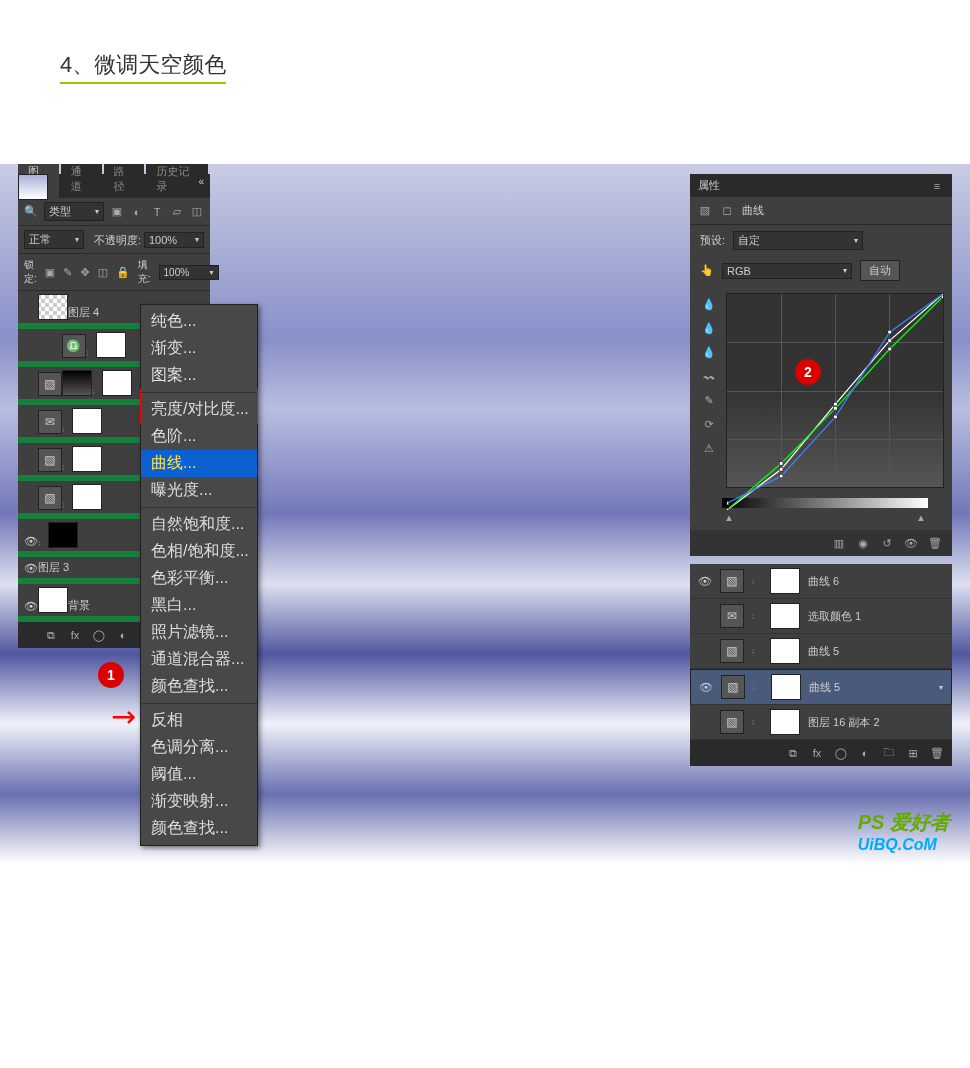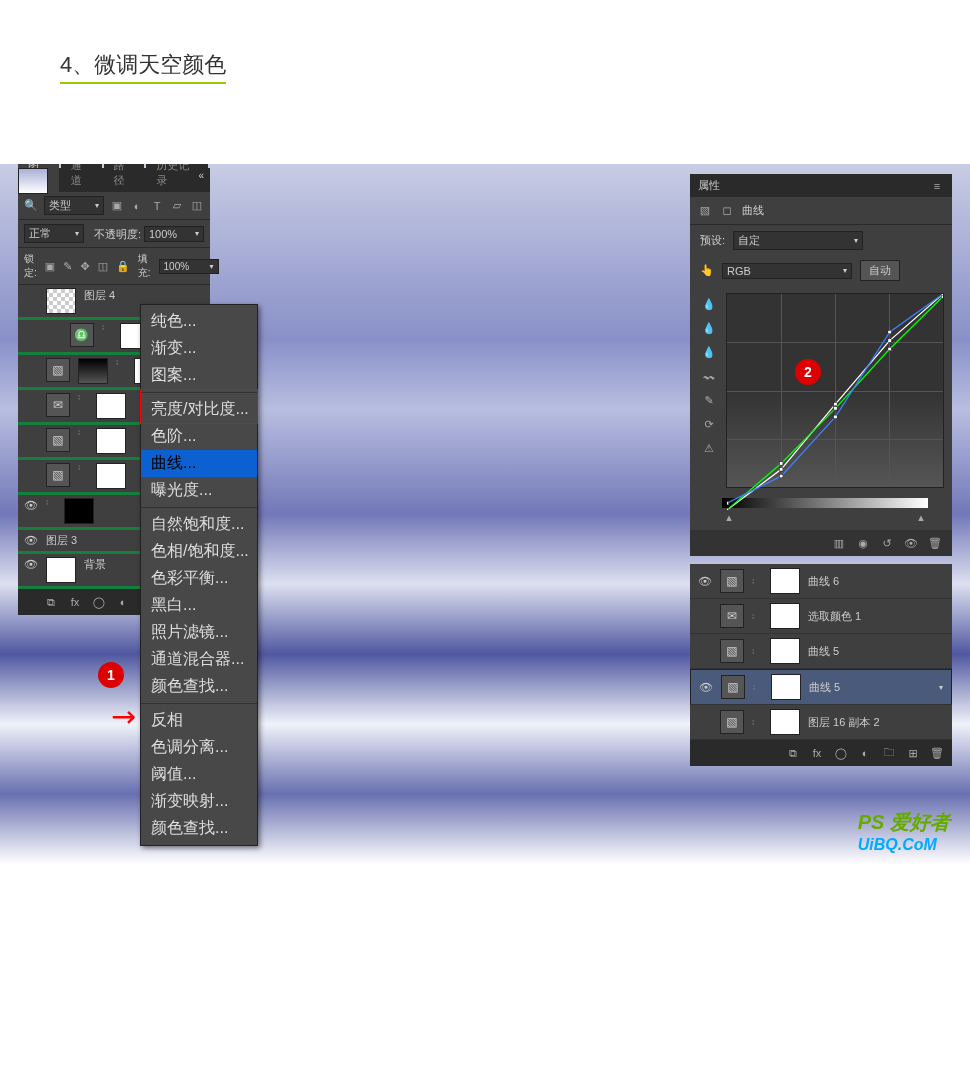--- a/index.html
+++ b/index.html
@@ -3,48 +3,48 @@
 <meta charset="utf-8">
 <style>
 *{margin:0;padding:0;box-sizing:border-box;font-family:"Microsoft YaHei",Arial,sans-serif}
 body{background:#fff;width:970px}
 .article{padding:50px 60px 30px}
 .step-title{font-size:22px;color:#333;border-bottom:2px solid #9c0;display:inline-block;padding-bottom:2px;margin-bottom:50px}
 .step-desc{font-size:20px;color:#555;line-height:2}
 .screenshot{position:relative;background:#6d7499;width:970px;height:700px;overflow:hidden}
 .sky{position:absolute;inset:0;background:linear-gradient(180deg,#c8cce4 0%,#8890c8 25%,#b8bee0 35%,#7278b8 50%,#dde0f0 60%,#5058a0 70%,#f0f2fa 80%,#6870b0 90%,#fff 100%)}
 .panel{background:#3f3f3f;color:#ccc;font-size:11px;position:absolute}
-.layers-panel{left:18px;top:4px;width:192px}
+.layers-panel{left:18px;top:10px;width:192px}
 .tabbar{background:#2a2a2a;height:24px;display:flex;align-items:end;position:relative}
 .tabbar .close{position:absolute;right:6px;top:2px;font-size:10px}
 .tab{padding:4px 10px;background:#3f3f3f;margin-right:2px;cursor:pointer}
 .tab.inactive{background:#2a2a2a;color:#888}
 .filter-row{display:flex;align-items:center;padding:4px 6px;gap:6px;border-bottom:1px solid #2a2a2a}
 .sel{background:#333;border:1px solid #222;padding:1px 4px;min-width:60px;display:inline-flex;justify-content:space-between;align-items:center}
 .sel::after{content:"\25BE";font-size:8px;margin-left:4px}
 .ico-row{display:flex;gap:6px}
 .ico{width:14px;height:14px;display:flex;align-items:center;justify-content:center;font-size:11px;color:#aaa}
 .blend-row{display:flex;align-items:center;justify-content:space-between;padding:4px 6px;border-bottom:1px solid #2a2a2a}
 .lock-row{display:flex;align-items:center;padding:4px 6px;gap:8px;border-bottom:1px solid #2a2a2a;font-size:10px}
-.layer{display:flex;align-items:flex-start;padding:3px 6px;gap:8px;border-bottom:3px solid #15803d}
+.layer{display:flex;align-items:flex-end;padding:3px 6px;gap:0;border-bottom:6px solid #15803d}
 .eye{width:14px;height:14px;display:flex;align-items:center;justify-content:center}
 .thumb{width:30px;height:26px;background:#888;border:1px solid #222}
 .thumb.white{background:#fff}
 .thumb.checker{background:repeating-conic-gradient(#ccc 0 25%,#fff 0 50%) 50%/8px 8px}
 .thumb.sky{background:linear-gradient(180deg,#aab0d8,#fff)}
 .thumb.dark{background:linear-gradient(180deg,#000,#555)}
 .mask{width:30px;height:26px;background:#fff;border:1px solid #222}
 .mask.black{background:#000}
 .adj-ico{width:24px;height:24px;background:#555;border:1px solid #222;display:flex;align-items:center;justify-content:center;font-size:12px}
 .link{width:10px;font-size:8px;color:#888}
 .layer-name{flex:1}
 .bottom-bar{display:flex;justify-content:flex-end;gap:10px;padding:6px 8px;background:#2a2a2a;font-size:12px;color:#aaa;position:relative}
 .context-menu{position:absolute;left:140px;top:140px;width:118px;background:#484848;border:1px solid #222;box-shadow:2px 2px 5px rgba(0,0,0,.5);padding:3px 0}
 .context-menu .item{padding:3px 10px;color:#ddd;white-space:nowrap}
-.context-menu .item.hl{background:#0b61d1;color:#000000}
+.context-menu .item.hl{background:#0b61d1;color:#fde047}
 .context-menu .sep{height:1px;background:#333;margin:3px 0}
 .red-rect{position:absolute;left:140px;top:225px;width:118px;height:35px;border:1px solid red;pointer-events:none}
 .red-rect2{position:absolute;left:128px;top:500px;width:30px;height:22px;border:1px solid red;pointer-events:none}
 .callout{position:absolute;width:26px;height:26px;border-radius:50%;background:#d00;color:#fff;display:flex;align-items:center;justify-content:center;font-weight:bold;font-size:14px}
 .callout.c1{left:98px;top:498px}
 .callout.c2{left:795px;top:195px}
 .arrow{position:absolute;left:110px;top:535px;color:red;font-size:30px;transform:rotate(-45deg)}
 .props-panel{right:18px;top:10px;width:262px}
 .props-header{background:#2a2a2a;padding:4px 8px;display:flex;justify-content:space-between;align-items:center;position:relative}
 .props-header .close{position:absolute;right:18px;top:-8px;font-size:10px}

